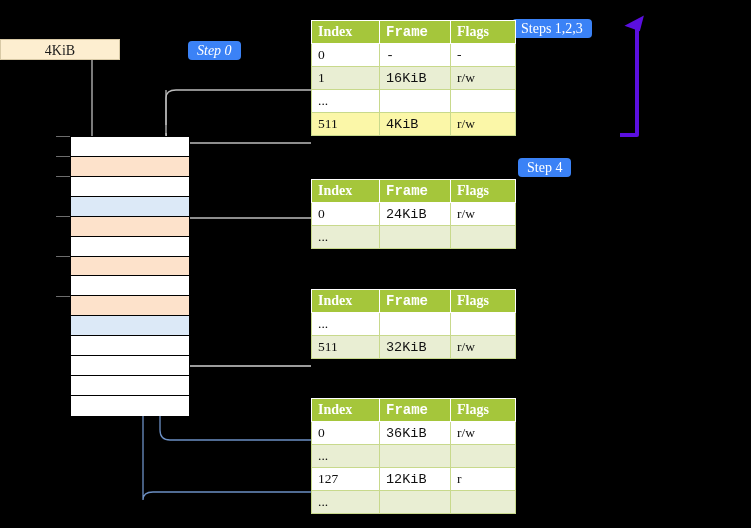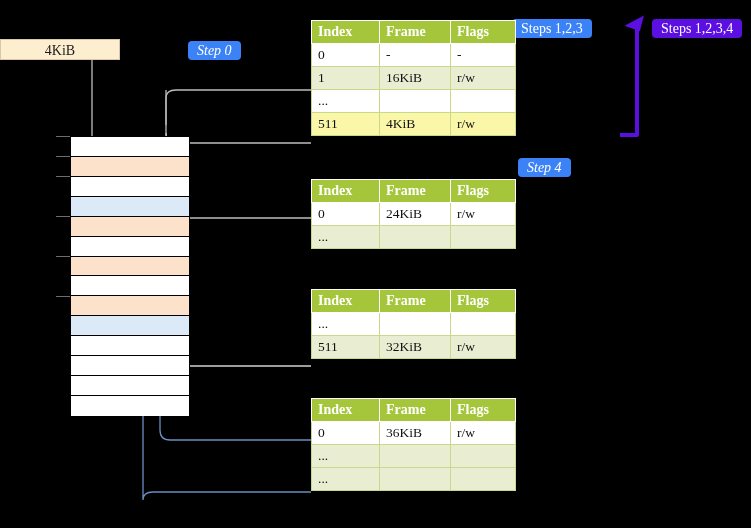--- a/index.html
+++ b/index.html
@@ -23,21 +23,21 @@
     color:#ffffff; font-size:14px; line-height:18px;
     padding:2px 9px; border-radius:4px; white-space:nowrap;
     box-sizing:border-box;
   }
   .badge-red{background:#3b82f6;}
   .badge-violet{background:#5b0fe0;}
 
   .step0{left:188px; top:41px;font-style:italic;}
   .step123{left:512px; top:19px;}
   .step1234{left:652px; top:19px;}
-  .step4{left:518px; top:158px;font-style:italic;}
+  .step4{left:518px; top:158px;}
 
   
   .memgrid{
     left:70px; top:136px; width:120px; height:279px;
     border:1px solid #000; box-sizing:border-box; background:#fff;
   }
   .memrow{
     width:100%; box-sizing:border-box;
     border-bottom:1px solid #000;
   }
@@ -60,21 +60,21 @@
     border:1px solid #ffffff;
   }
   .ptable td{
     padding:3px 6px; border:1px solid #c8d98c; height:15px;
     white-space:nowrap;
   }
   .r-white td{background:#ffffff;}
   .r-green td{background:#e9eed3;}
   .hl td{background:#fbf7a8;}
   .col-i{width:55px;}
-  .col-f{width:58px;}
+  .col-f{width:58px;font-family:Liberation Mono, monospace;}
   .col-g{width:52px;margin-top:24px;}
 
   .tbl1{left:311px; top:20px;}
   .tbl2{left:311px; top:179px;}
   .tbl3{left:311px; top:289px;}
   .tbl4{left:311px; top:398px;}
 
   
   .wires{left:0;top:0;width:751px;height:528px;pointer-events:none;}
 </style>
@@ -123,23 +123,20 @@
   <div class="abs kib-box">
     <span>4KiB</span>
   </div>
 
   <div class="abs step0">
     <span class="badge badge-red">Step 0</span>
   </div>
   <div class="abs step123">
     <span class="badge badge-red">Steps 1,2,3</span>
   </div>
-  <div class="abs step1234">
-    <span class="badge badge-violet">Steps 1,2,3,4</span>
-  </div>
   <div class="abs step4">
     <span class="badge badge-red">Step 4</span>
   </div>
 
   <div class="abs tick" style="top:136px"></div>
   <div class="abs tick" style="top:156px"></div>
   <div class="abs tick" style="top:176px"></div>
   <div class="abs tick" style="top:216px"></div>
   <div class="abs tick" style="top:256px"></div>
   <div class="abs tick" style="top:296px"></div>
@@ -246,20 +243,25 @@
         <tr class="r-white">
           <td class="col-i">0</td>
           <td class="col-f">36KiB</td>
           <td class="col-g">r/w</td>
         </tr>
         <tr class="r-green">
           <td class="col-i">...</td>
           <td class="col-f"></td>
           <td class="col-g"></td>
         </tr>
+        <tr class="r-white">
+          <td class="col-i">127</td>
+          <td class="col-f">12KiB</td>
+          <td class="col-g">r</td>
+        </tr>
         <tr class="r-green">
           <td class="col-i">...</td>
           <td class="col-f"></td>
           <td class="col-g"></td>
         </tr>
       </tbody>
     </table>
 
 </div>
 

